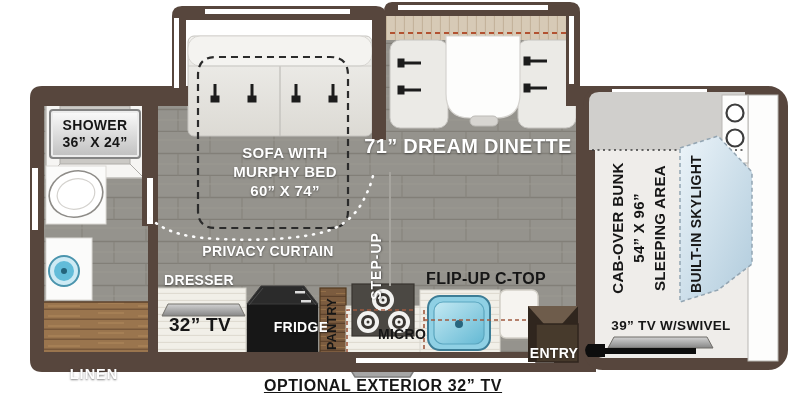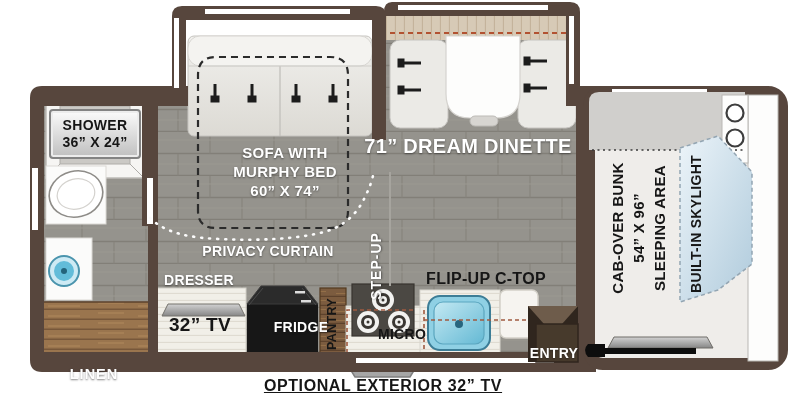--- a/index.html
+++ b/index.html
@@ -224,14 +224,15 @@
 <div class="lbl b" style="left:386px;top:335px;font-size:14px;padding-left:32px;">MICRO</div>
 <div class="lbl b" style="left:486px;top:279px;font-size:16px;">FLIP-UP C-TOP</div>
 <div class="lbl w" style="left:540px;top:354px;font-size:14px;padding-left:28px;">ENTRY</div>
 <div class="lbl w" style="left:94px;top:334px;font-size:14.5px;letter-spacing:1px;margin-top:40px;">LINEN</div>
 <div class="lbl b rot ctr" style="left:638px;top:228px;font-size:15px;line-height:1.4;">
   <div>CAB-OVER BUNK</div>
   <div>54” X 96”</div>
   <div>SLEEPING AREA</div>
 </div>
 <div class="lbl b rot" style="left:697px;top:224px;font-size:14px;">BUILT-IN SKYLIGHT</div>
+<div class="lbl b" style="left:671px;top:326px;font-size:13.5px;">39” TV W/SWIVEL</div>
 <div class="lbl b" style="left:383px;top:386px;font-size:16px;letter-spacing:.6px;text-decoration:underline;">OPTIONAL EXTERIOR 32” TV</div>
 </div>
 
 </body></html>

